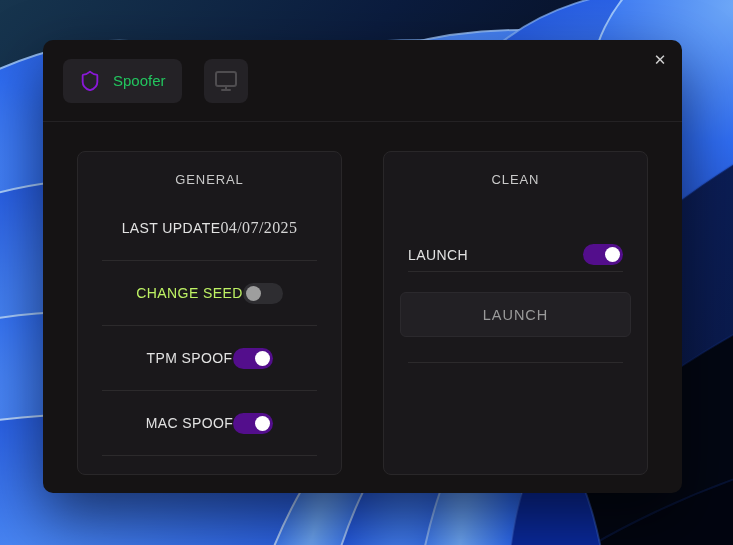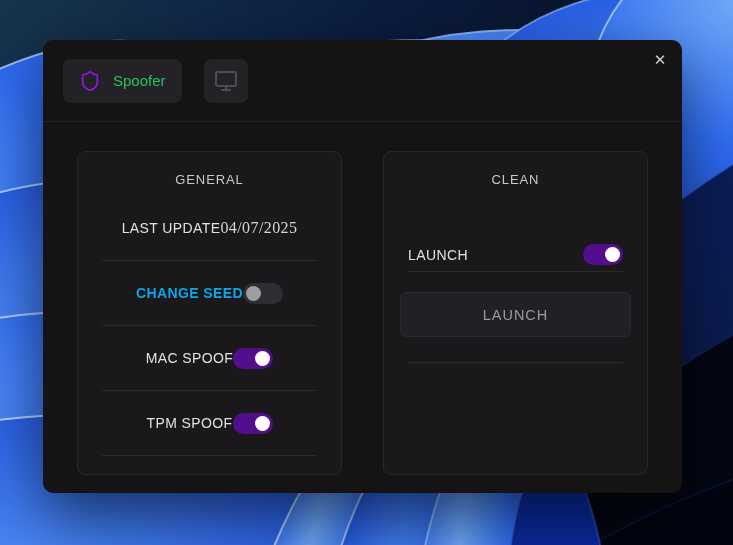--- a/index.html
+++ b/index.html
@@ -44,21 +44,21 @@
   .panel-title {
     text-align:center; color:#c9c9c9; font-size:13px;
     letter-spacing:.9px; height:16px; line-height:16px; margin-top:2px;
   }
   .rows { margin-top:8px; }
   .row {
     height:65px; display:flex; align-items:center; justify-content:center;
     border-bottom:1px solid #2c2a2c;
   }
   .lbl { color:#e2e2e2; font-size:14px; letter-spacing:.4px; }
-  .lbl.dim { color:#0ea5e9;font-weight:bold; }
+  .lbl.dim { color:#bef264; }
   .val { color:#d6d6d6; font-size:16px; letter-spacing:.4px;font-family:Liberation Serif, serif; }
 
   .toggle {
     width:40px; height:21px; border-radius:11px;
     background:var(--toggle-off-track, #2e2d31);
     position:relative; cursor:pointer; flex:none;
   }
   .toggle .knob {
     width:15px; height:15px; border-radius:50%;
     background:var(--toggle-off-knob, #9e9e9e);
@@ -163,27 +163,27 @@
             <span class="lbl">LAST UPDATE</span>
             <span class="val">04/07/2025</span>
           </div>
           <div class="row">
             <span class="lbl dim">CHANGE SEED</span>
             <div class="toggle">
               <div class="knob"></div>
             </div>
           </div>
           <div class="row">
-            <span class="lbl">MAC SPOOF</span>
+            <span class="lbl">TPM SPOOF</span>
             <div class="toggle on">
               <div class="knob"></div>
             </div>
           </div>
           <div class="row">
-            <span class="lbl">TPM SPOOF</span>
+            <span class="lbl">MAC SPOOF</span>
             <div class="toggle on">
               <div class="knob"></div>
             </div>
           </div>
         </div>
       </section>
 
       <section class="panel">
         <div class="panel-title">CLEAN</div>
         <div class="clean-row">

